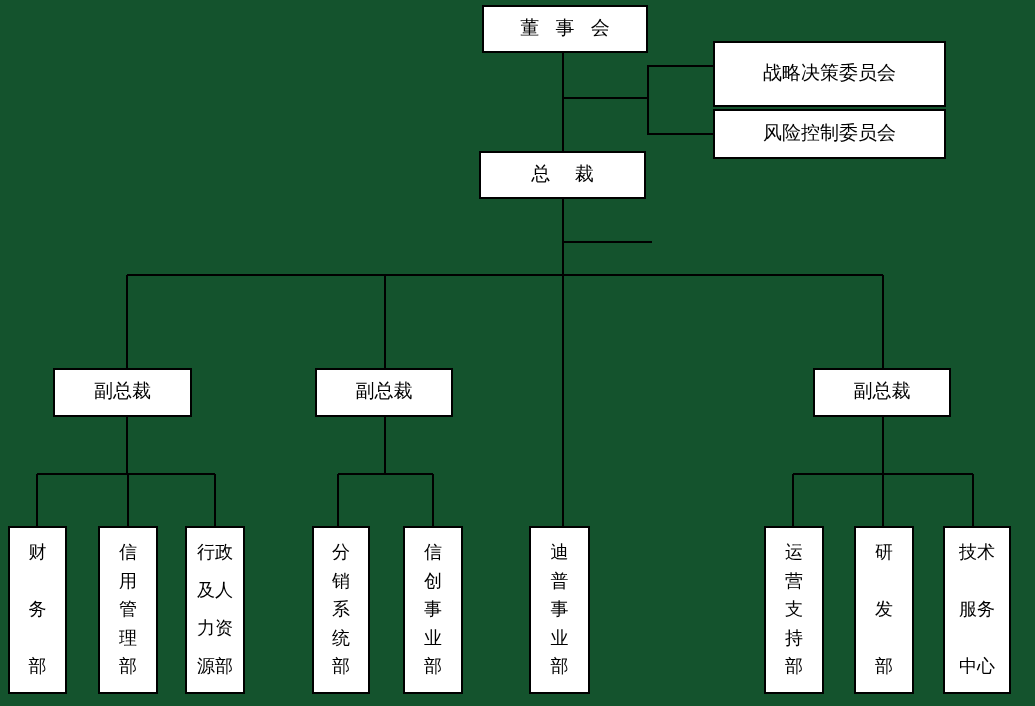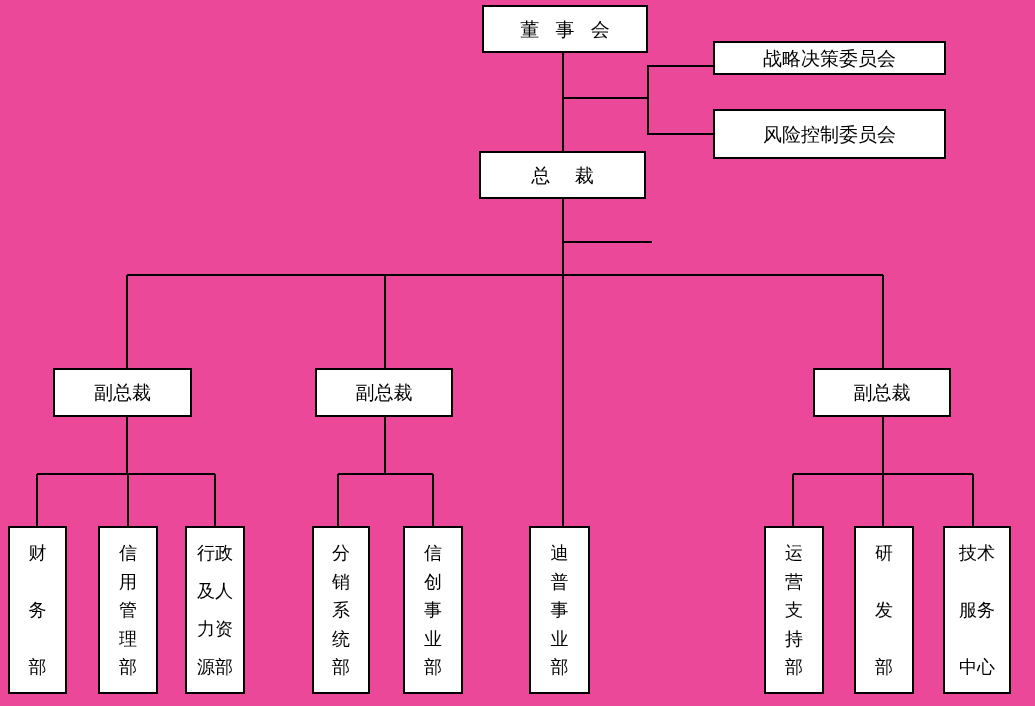--- a/index.html
+++ b/index.html
@@ -1,22 +1,22 @@
 <!DOCTYPE html>
 <html><head>
 <meta charset="utf-8">
 <style>
   * { margin: 0; padding: 0; box-sizing: border-box; }
   html, body { background: #ffffff; }
   #canvas {
     position: relative;
     width: 1035px;
     height: 706px;
-    background: #ec4899;
-    font-family: Liberation Serif, serif;
+    background: #14532d;
+    font-family: Liberation Mono, monospace;
     color: #000000;
     overflow: hidden;
   }
   .node {
     position: absolute;
     border: 2px solid #000000;
     background: #ffffff;
     display: flex;
     align-items: center;
     justify-content: center;
@@ -58,21 +58,21 @@
     <div class="line" style="left: 337px; top: 474px; width: 2px; height: 52px;"></div>
     <div class="line" style="left: 432px; top: 474px; width: 2px; height: 52px;"></div>
     <div class="line" style="left: 882px; top: 417px; width: 2px; height: 57px;"></div>
     <div class="line" style="left: 793px; top: 473px; width: 180px; height: 2px;"></div>
     <div class="line" style="left: 792px; top: 474px; width: 2px; height: 52px;"></div>
     <div class="line" style="left: 882px; top: 474px; width: 2px; height: 52px;"></div>
     <div class="line" style="left: 972px; top: 474px; width: 2px; height: 52px;"></div>
     <div class="node h" style="left: 482px; top: 5px; width: 166px; height: 48px;">
       <span class="ls-wide">董事会</span>
     </div>
-    <div class="node h" style="left: 713px; top: 41px; width: 233px; height: 34px;">
+    <div class="node h" style="left: 713px; top: 41px; width: 233px; height: 66px;">
       <span>战略决策委员会</span>
     </div>
     <div class="node h" style="left: 713px; top: 109px; width: 233px; height: 50px;">
       <span>风险控制委员会</span>
     </div>
     <div class="node h" style="left: 479px; top: 151px; width: 167px; height: 48px; justify-content: center;">
       <span class="ls-xwide">总裁</span>
     </div>
     <div class="node h" style="left: 53px; top: 368px; width: 139px; height: 49px;">
       <span>副总裁</span>

